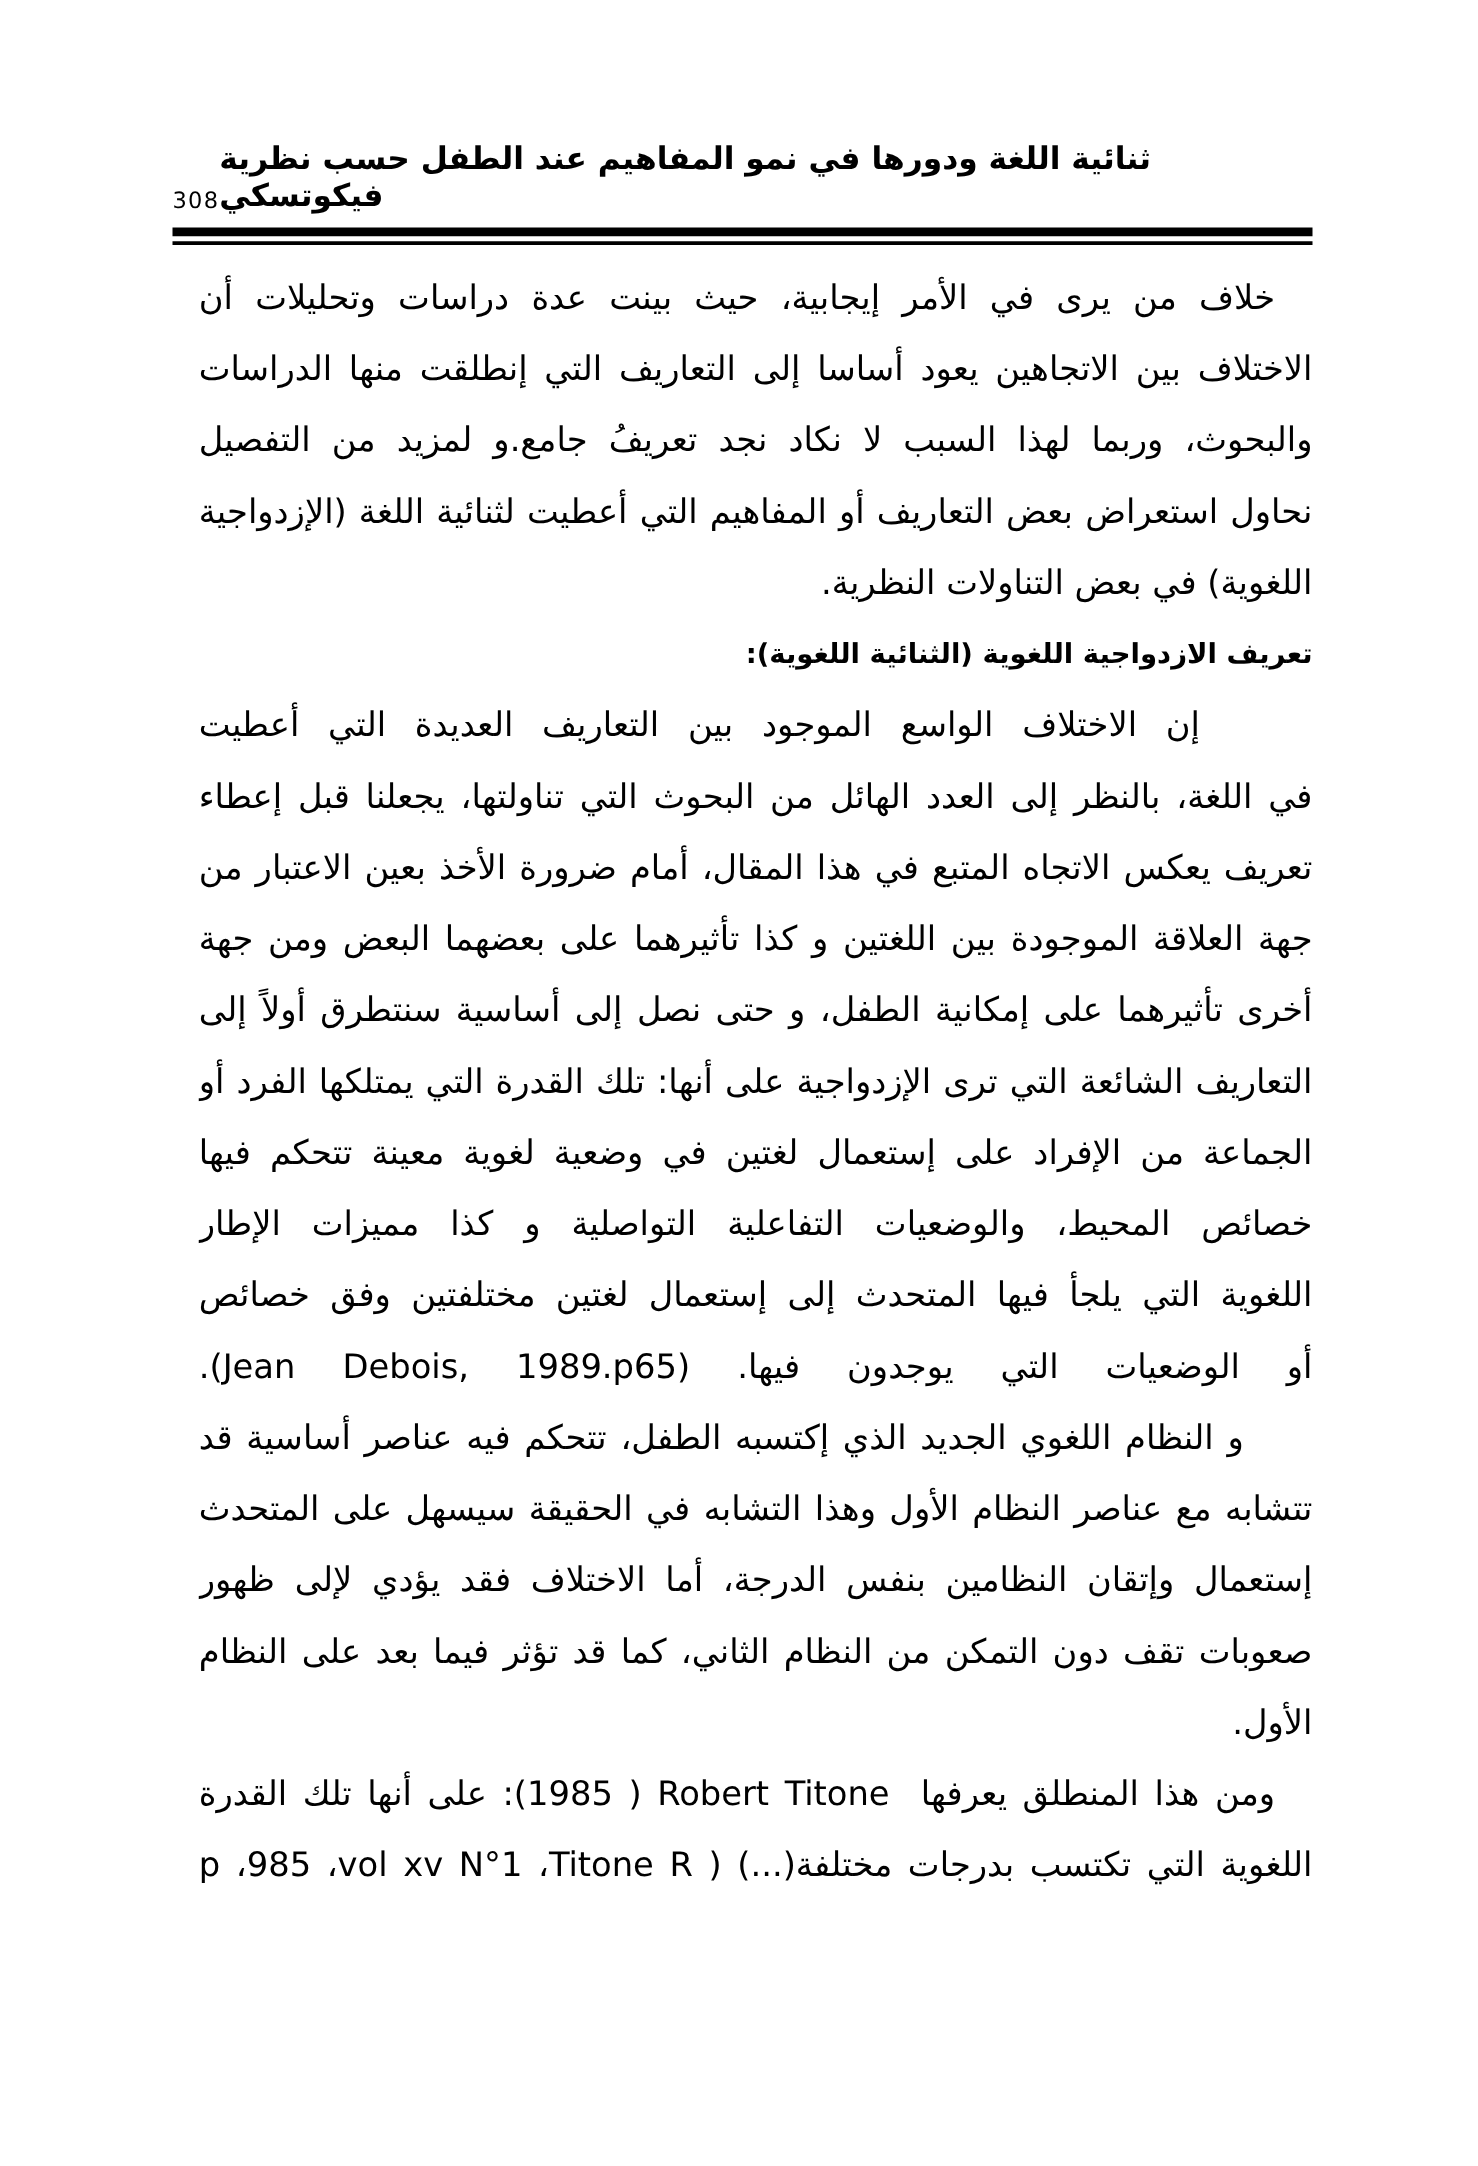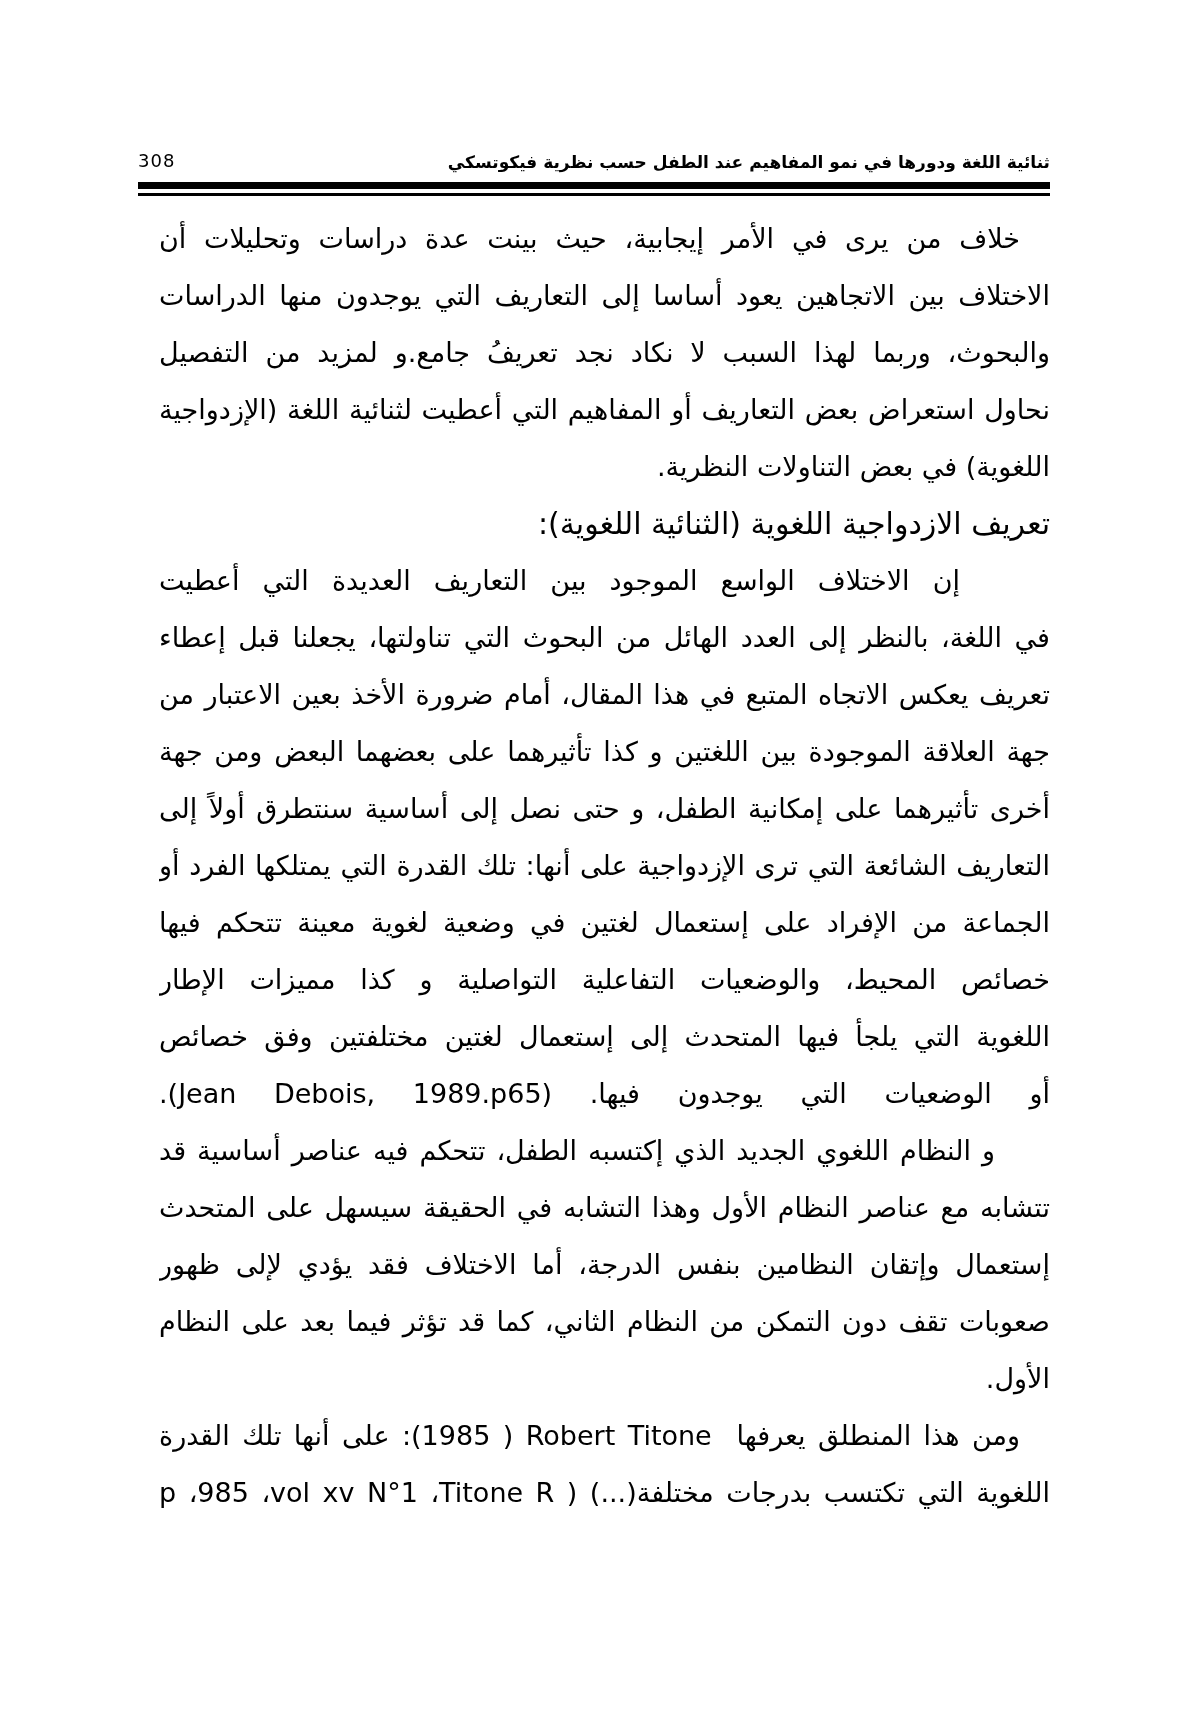--- a/index.html
+++ b/index.html
@@ -11,36 +11,36 @@
   .page{position:relative;width:1182px;height:1733px;background:#ffffff;overflow:hidden;}
   .content{padding:128px 132px 0 138px;}
   .header-row{
     display:flex;justify-content:space-between;align-items:flex-end;height:44px;
   }
   .page-number{
     font-size:18px;letter-spacing:1px;line-height:1;padding-bottom:2px;
     font-family:"DejaVu Sans", sans-serif;
   }
   .header-title{
-    direction:rtl;font-weight:bold;font-size:17px;line-height:1.2;
-    text-align:right;
+    direction:rtl;font-weight:bold;font-size:25px;line-height:1.2;
+    text-align:left;
   }
   .rule{margin-top:10px;}
   .rule-thick{height:7px;background:#000;}
   .rule-thin{height:3px;background:#000;margin-top:4px;}
   .doc-body{margin-top:14px;margin-left:21px;}
   .para{margin:0;}
   .line{
     direction:rtl;height:57px;line-height:57px;font-size:27px;
     text-align:justify;text-align-last:justify;
     overflow:hidden;white-space:normal;
   }
   .line.end{text-align:right;text-align-last:start;}
   .heading{
-    direction:rtl;height:57px;line-height:57px;font-size:30px;font-weight:normal;
+    direction:rtl;height:57px;line-height:57px;font-size:22px;font-weight:bold;
     overflow:hidden;
   }
 </style>
 </head>
 <body>
 
 <div class="page">
   <div class="content">
 
     <div class="header-row">
@@ -49,21 +49,21 @@
     </div>
 
     <div class="rule">
       <div class="rule-thick"></div>
       <div class="rule-thin"></div>
     </div>
 
     <div class="doc-body">
         <div class="para">
           <div class="line" style="padding-right: 30px;">خلاف من يرى في الأمر إيجابية، حيث بينت عدة دراسات وتحليلات أن</div>
-          <div class="line">الاختلاف بين الاتجاهين يعود أساسا إلى التعاريف التي يوجدون منها الدراسات</div>
+          <div class="line">الاختلاف بين الاتجاهين يعود أساسا إلى التعاريف التي إنطلقت منها الدراسات</div>
           <div class="line">والبحوث، وربما لهذا السبب لا نكاد نجد تعريفُ جامع.و لمزيد من التفصيل</div>
           <div class="line">نحاول استعراض بعض التعاريف أو المفاهيم التي أعطيت لثنائية اللغة (الإزدواجية</div>
           <div class="line end">اللغوية) في بعض التناولات النظرية.</div>
         </div>
         <div class="heading">تعريف الازدواجية اللغوية (الثنائية اللغوية):</div>
         <div class="para">
           <div class="line" style="padding-right: 90px;">إن الاختلاف الواسع الموجود بين التعاريف العديدة التي أعطيت للإزدواجية</div>
           <div class="line">في اللغة، بالنظر إلى العدد الهائل من البحوث التي تناولتها، يجعلنا قبل إعطاء</div>
           <div class="line">تعريف يعكس الاتجاه المتبع في هذا المقال، أمام ضرورة الأخذ بعين الاعتبار من</div>
           <div class="line">جهة العلاقة الموجودة بين اللغتين و كذا تأثيرهما على بعضهما البعض ومن جهة</div>

